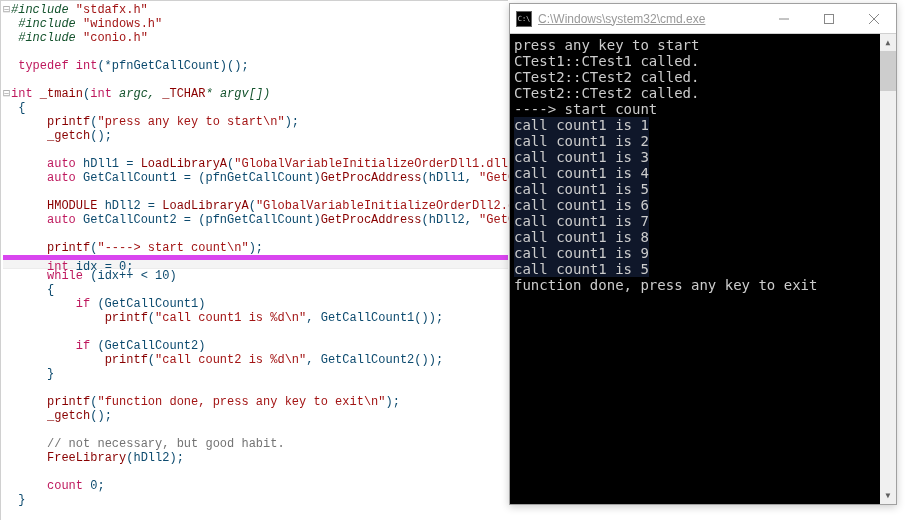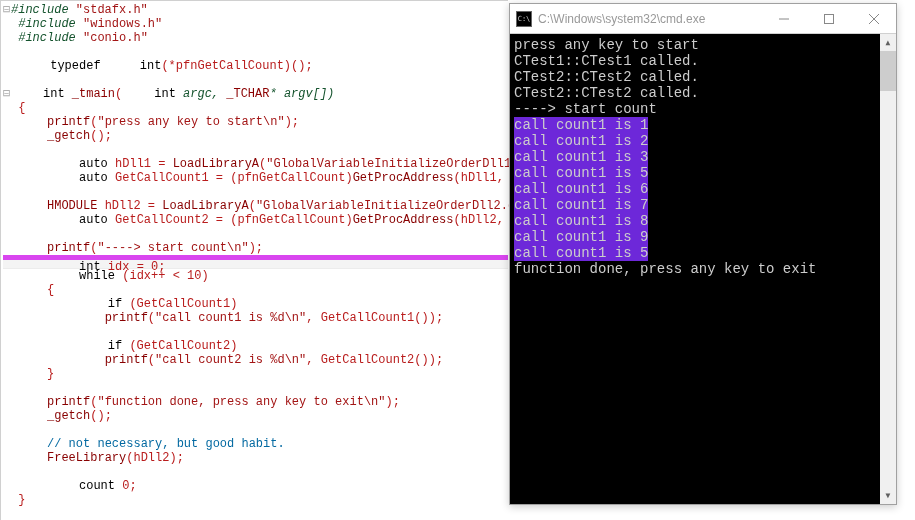--- a/index.html
+++ b/index.html
@@ -28,27 +28,27 @@
 .line {
   white-space: pre;
   height: 14px;
 }
 .line.current {
   background: #f4f4f4;
   border-top: 5px solid #d946ef;
   border-bottom: 1px solid #ececec;
 }
 .outline { color: #b0b0b0; display: inline-block; width: 8px; }
-.blue { color: #000000; margin-left: 32px; }
+.blue { color: #be185d; }
 .darkred { color: #8b0000; text-align: right; }
 .red-str { color: #a31515; }
 .maroon { color: #880000; }
-.green { color: #0369a1; }
+.green { color: #737373; }
 .gray { color: #14532d; font-style: italic; }
-.black { color: #b91c1c; }
+.black { color: #0c4a6e; }
 
 .cmd-window {
   position: absolute;
   left: 509px; top: 3px;
   width: 388px;
   background: #fff;
   border: 1px solid #a0a0a0;
   box-shadow: 0 2px 8px rgba(0,0,0,.2);
 }
 .titlebar {
@@ -67,21 +67,21 @@
   width: 16px; height: 16px;
   background: #000;
   border: 1px solid #666;
   display: flex;
   align-items: center;
   justify-content: center;
   font-size: 7px;
   color: #ccc;
   font-family: Consolas, monospace;
 }
-.title-text { flex: 1; }
+.title-text { flex: 1; text-decoration: underline; }
 .win-btns { display: flex; height: 100%; }
 .win-btn {
   width: 45px;
   display: flex;
   align-items: center;
   justify-content: center;
   color: #888;
 }
 .win-btn svg { width: 10px; height: 10px; }
 
@@ -111,23 +111,23 @@
   align-items: center;
   justify-content: center;
   color: #606060;
   font-size: 8px;
 }
 .sb-thumb {
   width: 16px;
   height: 40px;
   background: #cdcdcd;
 }
-.cmd-line { white-space: pre; font-family: Liberation Mono, monospace; }
+.cmd-line { white-space: pre; }
 .cmd-line.hl {
-  background: #6d28d9;
+  background: #0f172a;
   color: #ccc;
   width: fit-content;
 }
 </style>
 </head>
 <body>
 
 <div class="code-pane">
   <div class="code-lines">
     <div class="line"><span class="outline">⊟</span><span class="gray">#include </span><span class="red-str">"stdafx.h"</span></div>
@@ -199,20 +199,21 @@
       <div class="sb-arrow" style="position:absolute;bottom:0">▼</div>
     </div>
   <div class="cmd-line">press any key to start</div>
       <div class="cmd-line">CTest1::CTest1 called.</div>
       <div class="cmd-line">CTest2::CTest2 called.</div>
       <div class="cmd-line">CTest2::CTest2 called.</div>
       <div class="cmd-line">----&gt; start count</div>
       <div class="cmd-line hl">call count1 is 1</div>
       <div class="cmd-line hl">call count1 is 2</div>
       <div class="cmd-line hl">call count1 is 3</div>
+      <div class="cmd-line hl">call count1 is 4</div>
       <div class="cmd-line hl">call count1 is 5</div>
       <div class="cmd-line hl">call count1 is 6</div>
       <div class="cmd-line hl">call count1 is 7</div>
       <div class="cmd-line hl">call count1 is 8</div>
       <div class="cmd-line hl">call count1 is 9</div>
       <div class="cmd-line hl">call count1 is 5</div>
       <div class="cmd-line">function done, press any key to exit</div>
     </div>
 </div>
 

